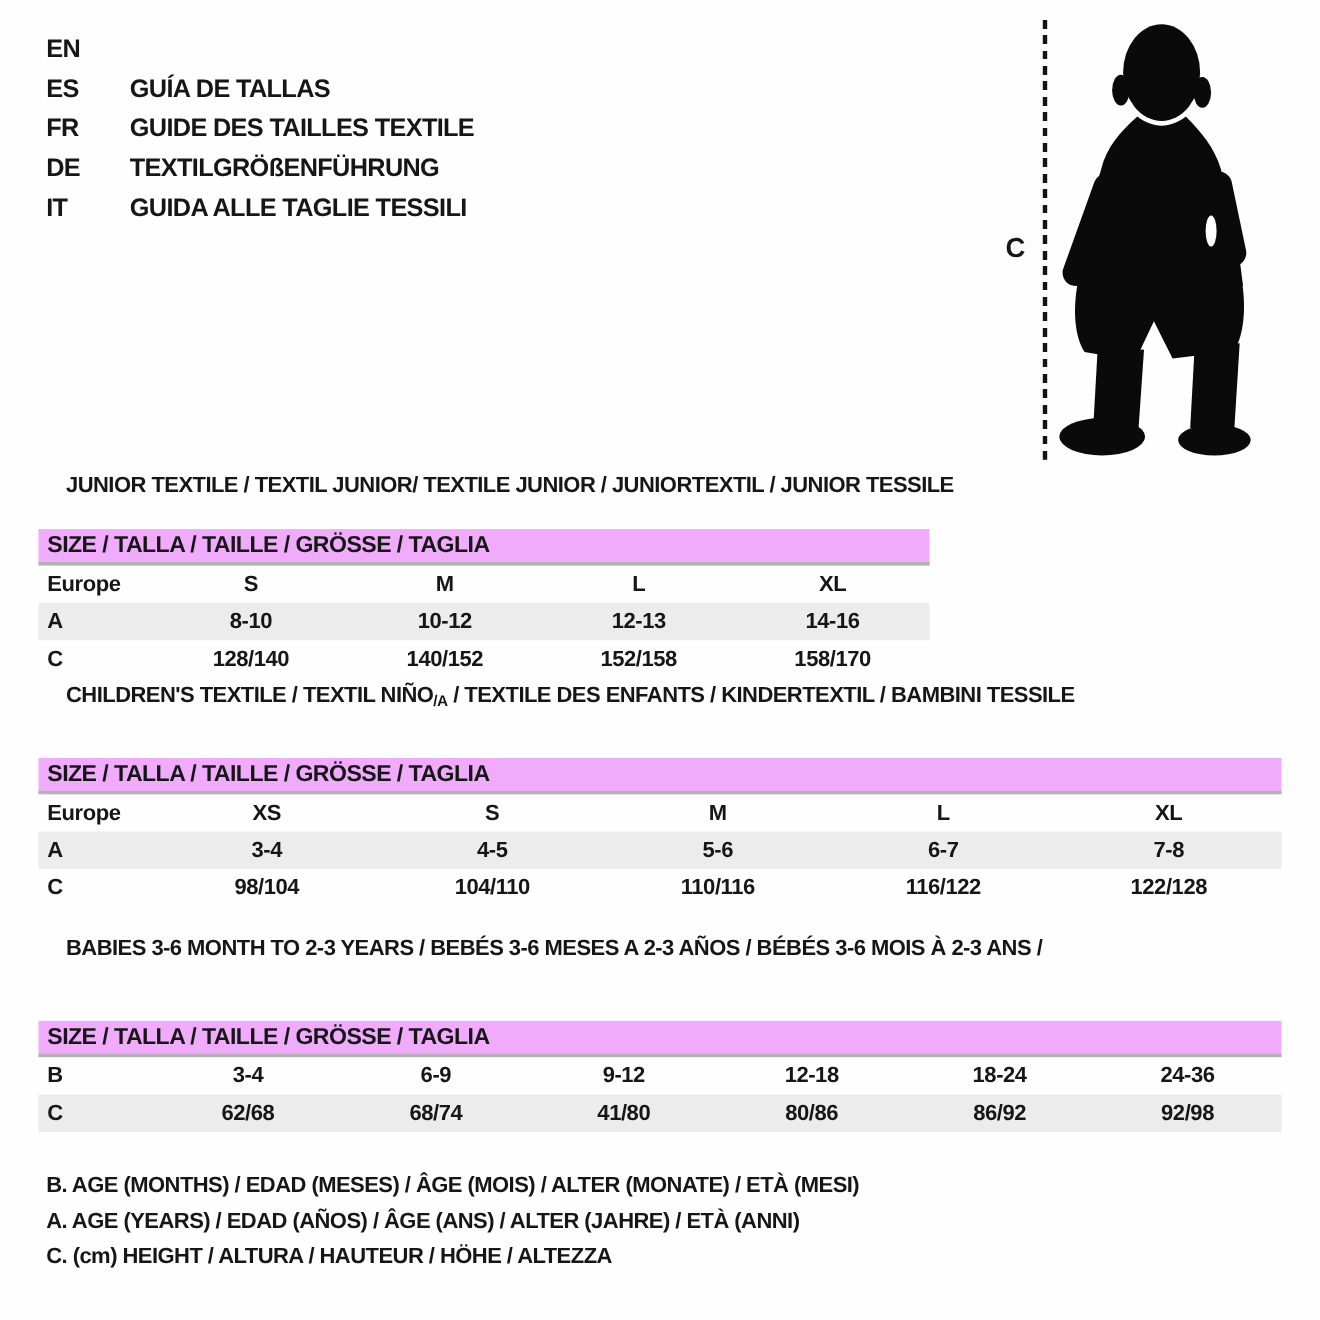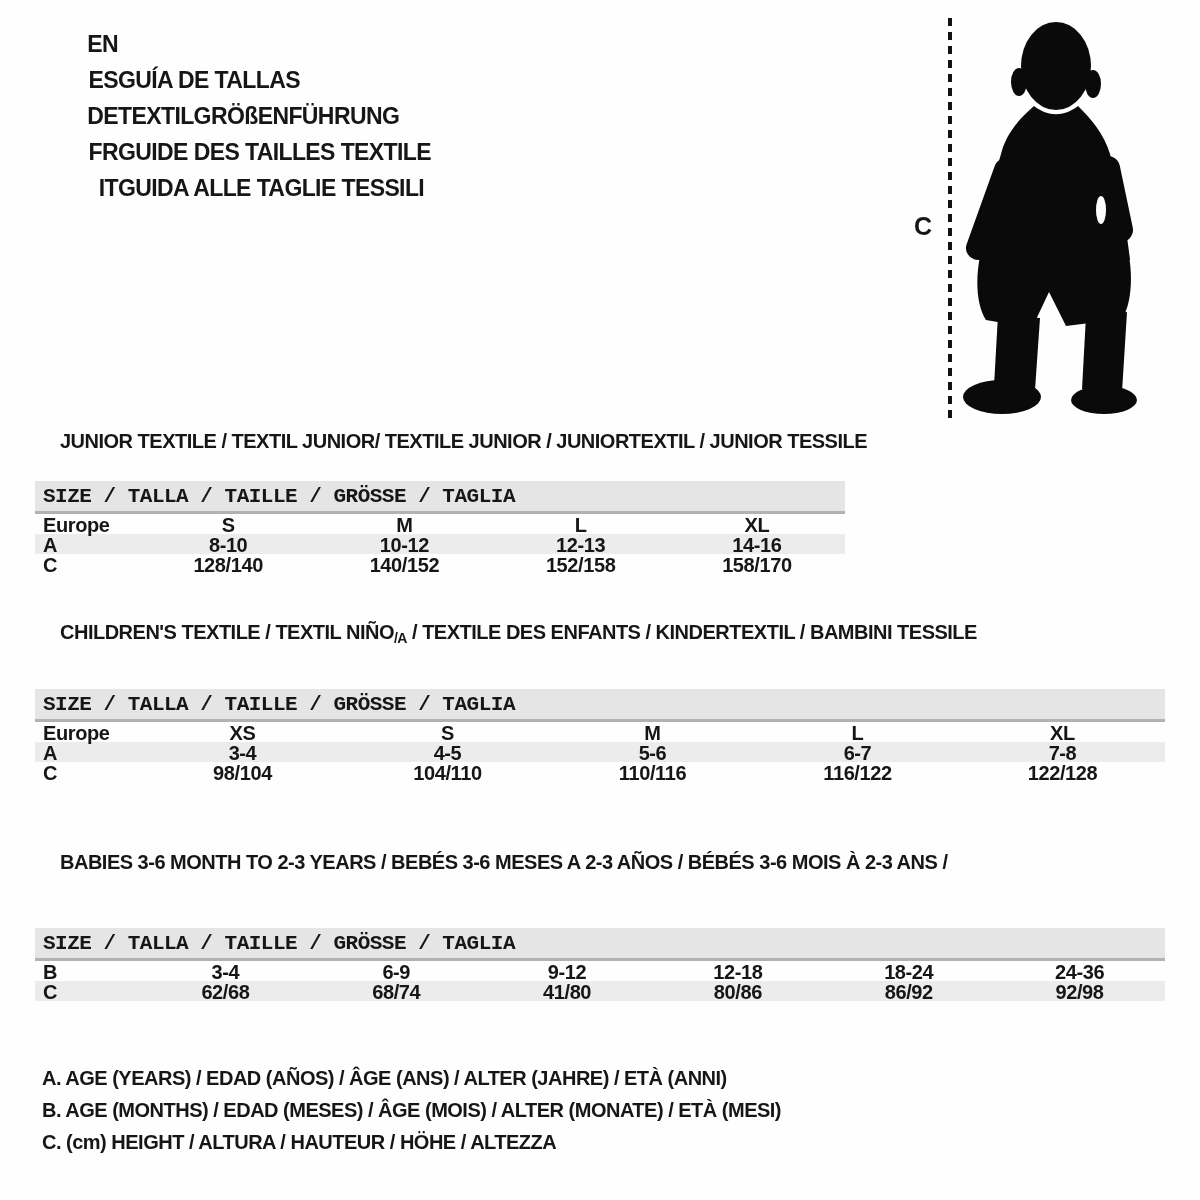--- a/index.html
+++ b/index.html
@@ -6,41 +6,41 @@
   .page {
     position:relative; width:1200px; height:1200px;
     background:#fefefe; overflow:hidden;
     font-family:"Liberation Sans", sans-serif;
     font-weight:bold; color:#161616;
   }
   
   .lang-list { position:absolute; left:42px; top:26px; }
   .lang-row { display:flex; height:36px; align-items:center;
               font-size:23px; letter-spacing:-0.6px; white-space:nowrap; }
-  .lang-code { width:76px;text-align:right; }
+  .lang-code { width:76px; }
   
   .height-line {
     position:absolute; left:948px; top:18px; width:4px; height:400px;
     background:repeating-linear-gradient(to bottom, #121212 0px 8px, transparent 8px 14px);
   }
   .c-label { position:absolute; left:914px; top:212px; font-size:25px; }
   .baby-svg { position:absolute; left:960px; top:20px; width:190px; height:400px; }
   
   .section-title { position:absolute; left:42px; font-size:20px;
                    letter-spacing:-0.5px; white-space:nowrap;margin-left:18px; }
   .title-sub { font-size:14px; vertical-align:-4px; }
   .two-line { line-height:32px; }
   
   .tbl { position:absolute; left:35px; }
   .tbl-head {
-    height:33px; background:#e5e5e5; border-bottom:3px solid #b2b2b2;
+    height:33px; background:#f0abfc; border-bottom:3px solid #b2b2b2;
     display:flex; align-items:center; padding-left:8px; box-sizing:border-box;
-    font-size:21px; letter-spacing:-0.5px;font-family:Liberation Mono, monospace;
+    font-size:21px; letter-spacing:-0.5px;
   }
-  .trow { display:flex; height:20px; 
+  .trow { display:flex; height:34px; align-items:center;
           font-size:20px; letter-spacing:-0.4px; }
   .trow.alt { background:#ececec; }
   .cell-label { width:105px; padding-left:8px; box-sizing:border-box; text-align:left; }
   .cell { flex:1; text-align:center; }
   .w-junior { width:810px; }
   .w-wide { width:1130px; }
   
   .legend { position:absolute; left:42px; top:1062px; }
   .legend-row { height:32px; display:flex; align-items:center;
                 font-size:20px; letter-spacing:-0.5px; white-space:nowrap; }
@@ -52,26 +52,26 @@
 
   <div class="lang-list">
     <div class="lang-row">
       <span class="lang-code">EN</span>
     </div>
     <div class="lang-row">
       <span class="lang-code">ES</span>
       <span>GUÍA DE TALLAS</span>
     </div>
     <div class="lang-row">
+      <span class="lang-code">FR</span>
+      <span>GUIDE DES TAILLES TEXTILE</span>
+    </div>
+    <div class="lang-row">
       <span class="lang-code">DE</span>
       <span>TEXTILGRÖßENFÜHRUNG</span>
-    </div>
-    <div class="lang-row">
-      <span class="lang-code">FR</span>
-      <span>GUIDE DES TAILLES TEXTILE</span>
     </div>
     <div class="lang-row">
       <span class="lang-code">IT</span>
       <span>GUIDA ALLE TAGLIE TESSILI</span>
     </div>
   </div>
 
   <div class="height-line"></div>
   <div class="c-label">C</div>
   <svg class="baby-svg" viewBox="0 0 190 400" xmlns="http://www.w3.org/2000/svg">
@@ -167,18 +167,18 @@
       <div class="cell">62/68</div>
       <div class="cell">68/74</div>
       <div class="cell">41/80</div>
       <div class="cell">80/86</div>
       <div class="cell">86/92</div>
       <div class="cell">92/98</div>
     </div>
   </div>
 
   <div class="legend">
+    <div class="legend-row">B. AGE (MONTHS) / EDAD (MESES) / ÂGE (MOIS) / ALTER (MONATE) / ETÀ (MESI)</div>
     <div class="legend-row">A. AGE (YEARS) / EDAD (AÑOS) / ÂGE (ANS) / ALTER (JAHRE) / ETÀ (ANNI)</div>
-    <div class="legend-row">B. AGE (MONTHS) / EDAD (MESES) / ÂGE (MOIS) / ALTER (MONATE) / ETÀ (MESI)</div>
     <div class="legend-row">C. (cm) HEIGHT / ALTURA / HAUTEUR / HÖHE / ALTEZZA</div>
   </div>
 
 </div>
 
 </body></html>

